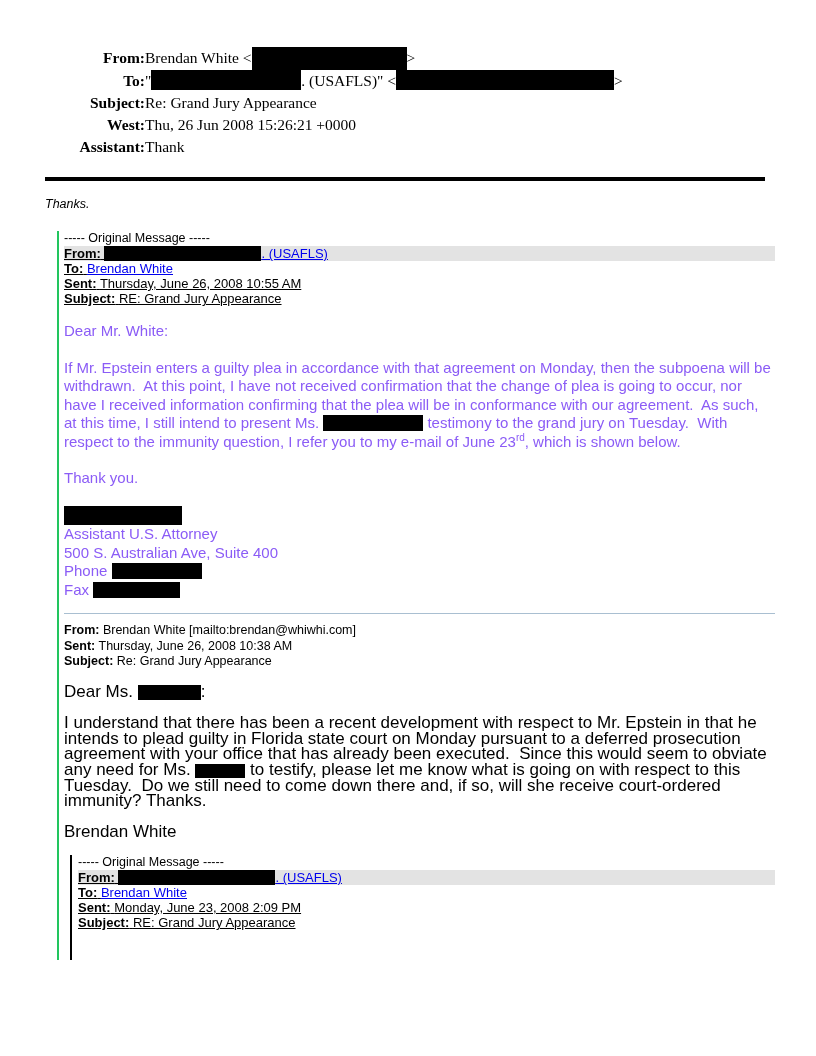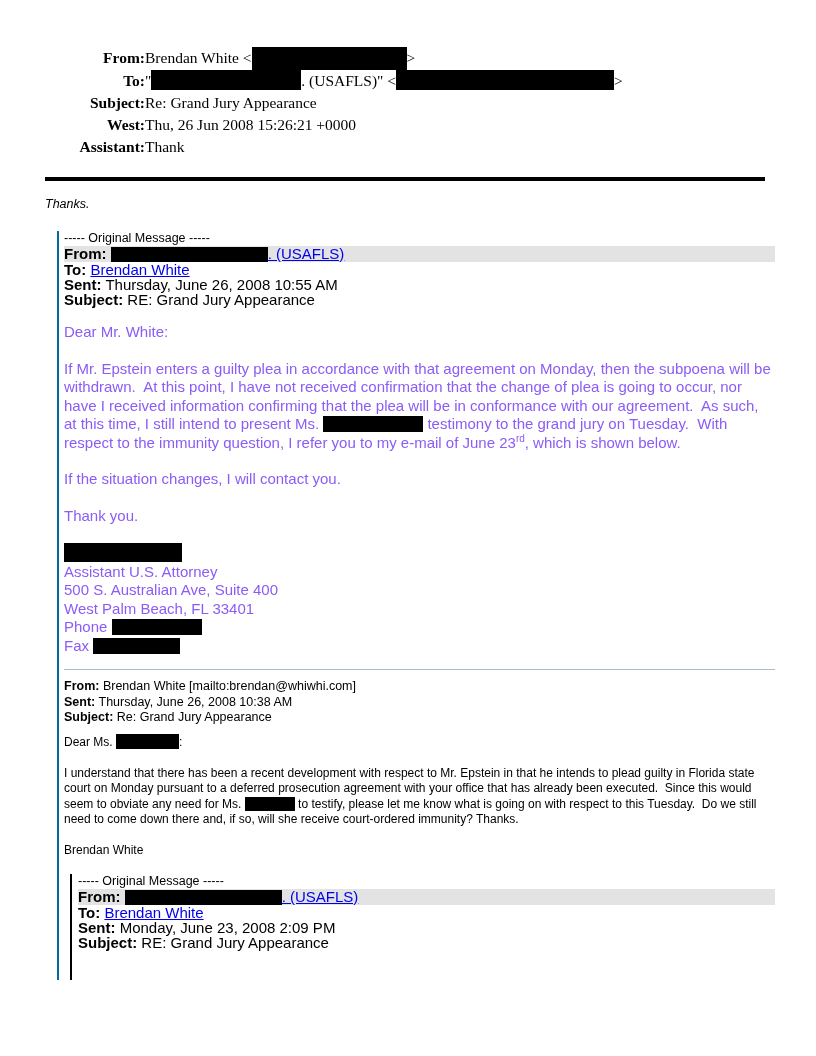--- a/index.html
+++ b/index.html
@@ -15,23 +15,23 @@
   .redact{display:inline-block;background:#000;vertical-align:-4px;}
   .r-hdr-from{width:155px;height:23px;vertical-align:-7px;}
   .r-hdr-to1{width:150px;height:20px;}
   .r-hdr-to2{width:218px;height:20px;}
 
   hr.thick{border:none;border-top:4px solid #000;margin:19px 10px 0 0;}
 
   .thanks{font-size:12.5px;margin-top:16px;line-height:15px;font-style:italic;}
 
   
-  .q1{margin:19px 0 0 12px;border-left:2px solid #0369a1;padding:0 0 0 5px;}
+  .q1{margin:19px 0 0 12px;border-left:2px solid #22c55e;padding:0 0 0 5px;}
   .qsep{font-size:12.5px;line-height:15px;}
-  .qline{font-size:15px;line-height:15px;}
+  .qline{font-size:13px;line-height:15px;text-decoration:underline;}
   .qline .b{font-weight:bold;}
   .hl{background:#E3E3E3;}
   a.qlink{color:#0000EE;text-decoration:underline;}
   .r-q1-from{width:157px;height:15px;vertical-align:-3px;}
   .r-q3-from{width:157px;height:15px;vertical-align:-3px;}
 
   
   .bluebody{font-family:Liberation Sans, sans-serif;font-size:15px;line-height:18.5px;color:#8b5cf6;margin-top:16px;}
   .bluebody p{margin:0 0 18px 0;white-space:pre-wrap;}
   .r-ms1{width:100px;height:16px;vertical-align:-3px;}
@@ -40,21 +40,21 @@
   .sig div{white-space:pre-wrap;}
   .r-signame{width:118px;height:19px;vertical-align:-4px;}
   .r-phone{width:90px;height:16px;vertical-align:-3px;}
   .r-fax{width:87px;height:16px;vertical-align:-3px;}
 
   
   .divider{border-top:1px solid #A9BFD1;margin:14px 0 9px 0;}
   .q2head div{font-size:12.5px;line-height:15.5px;}
   .q2head .b{font-weight:bold;}
   .r-q2-to{width:142px;height:15px;vertical-align:-3px;}
-  .q2body{font-size:12px;line-height:15.5px;margin-top:8px;}
+  .q2body{font-size:17px;line-height:15.5px;margin-top:14px;}
   .q2body p{margin:0 0 15.5px 0;white-space:pre-wrap;}
   .r-dearms{width:63px;height:15px;vertical-align:-3px;}
   .r-ms2{width:50px;height:14px;vertical-align:-3px;}
 
   
   .q3{margin:12px 0 0 6px;border-left:2px solid #000;padding:0 0 0 6px;}
   .qspacer{height:30px;}
 </style>
 </head>
 <body>
@@ -93,27 +93,25 @@
   <blockquote class="q1">
     <div class="qsep">----- Original Message -----</div>
     <div class="qline hl"><span class="b">From:</span> <span class="redact r-q1-from"></span><a class="qlink" href="#">. (USAFLS)</a></div>
     <div class="qline"><span class="b">To:</span> <a class="qlink" href="#">Brendan White</a></div>
     <div class="qline"><span class="b">Sent:</span> <span>Thursday, June 26, 2008 10:55 AM</span></div>
     <div class="qline"><span class="b">Subject:</span> <span>RE: Grand Jury Appearance</span></div>
 
     <div class="bluebody">
       <p>Dear Mr. White:</p>
       <p><span>If Mr. Epstein enters a guilty plea in accordance with that agreement on Monday, then the subpoena will be withdrawn.  At this point, I have not received confirmation that the change of plea is going to occur, nor have I received information confirming that the plea will be in conformance with our agreement.  As such, at this time, I still intend to present Ms. </span><span class="redact r-ms1"></span><span> testimony to the grand jury on Tuesday.  With respect to the immunity question, I refer you to my e-mail of June 23</span><sup>rd</sup><span>, which is shown below.</span></p>
-      <p>If the situation changes, I will contact you.</p>
       <p>Thank you.</p>
       <div class="sig">
         <div><span class="redact r-signame"></span></div>
         <div>Assistant U.S. Attorney</div>
         <div>500 S. Australian Ave, Suite 400</div>
-        <div>West Palm Beach, FL 33401</div>
         <div><span>Phone </span><span class="redact r-phone"></span></div>
         <div><span>Fax </span><span class="redact r-fax"></span></div>
       </div>
     </div>
 
     <div class="divider"></div>
     <div class="q2head">
       <div><span class="b">From:</span> <span>Brendan White [mailto:brendan@whiwhi.com]</span></div>
       <div><span class="b">Sent:</span> <span>Thursday, June 26, 2008 10:38 AM</span></div>
       <div><span class="b">Subject:</span> <span>Re: Grand Jury Appearance</span></div>

